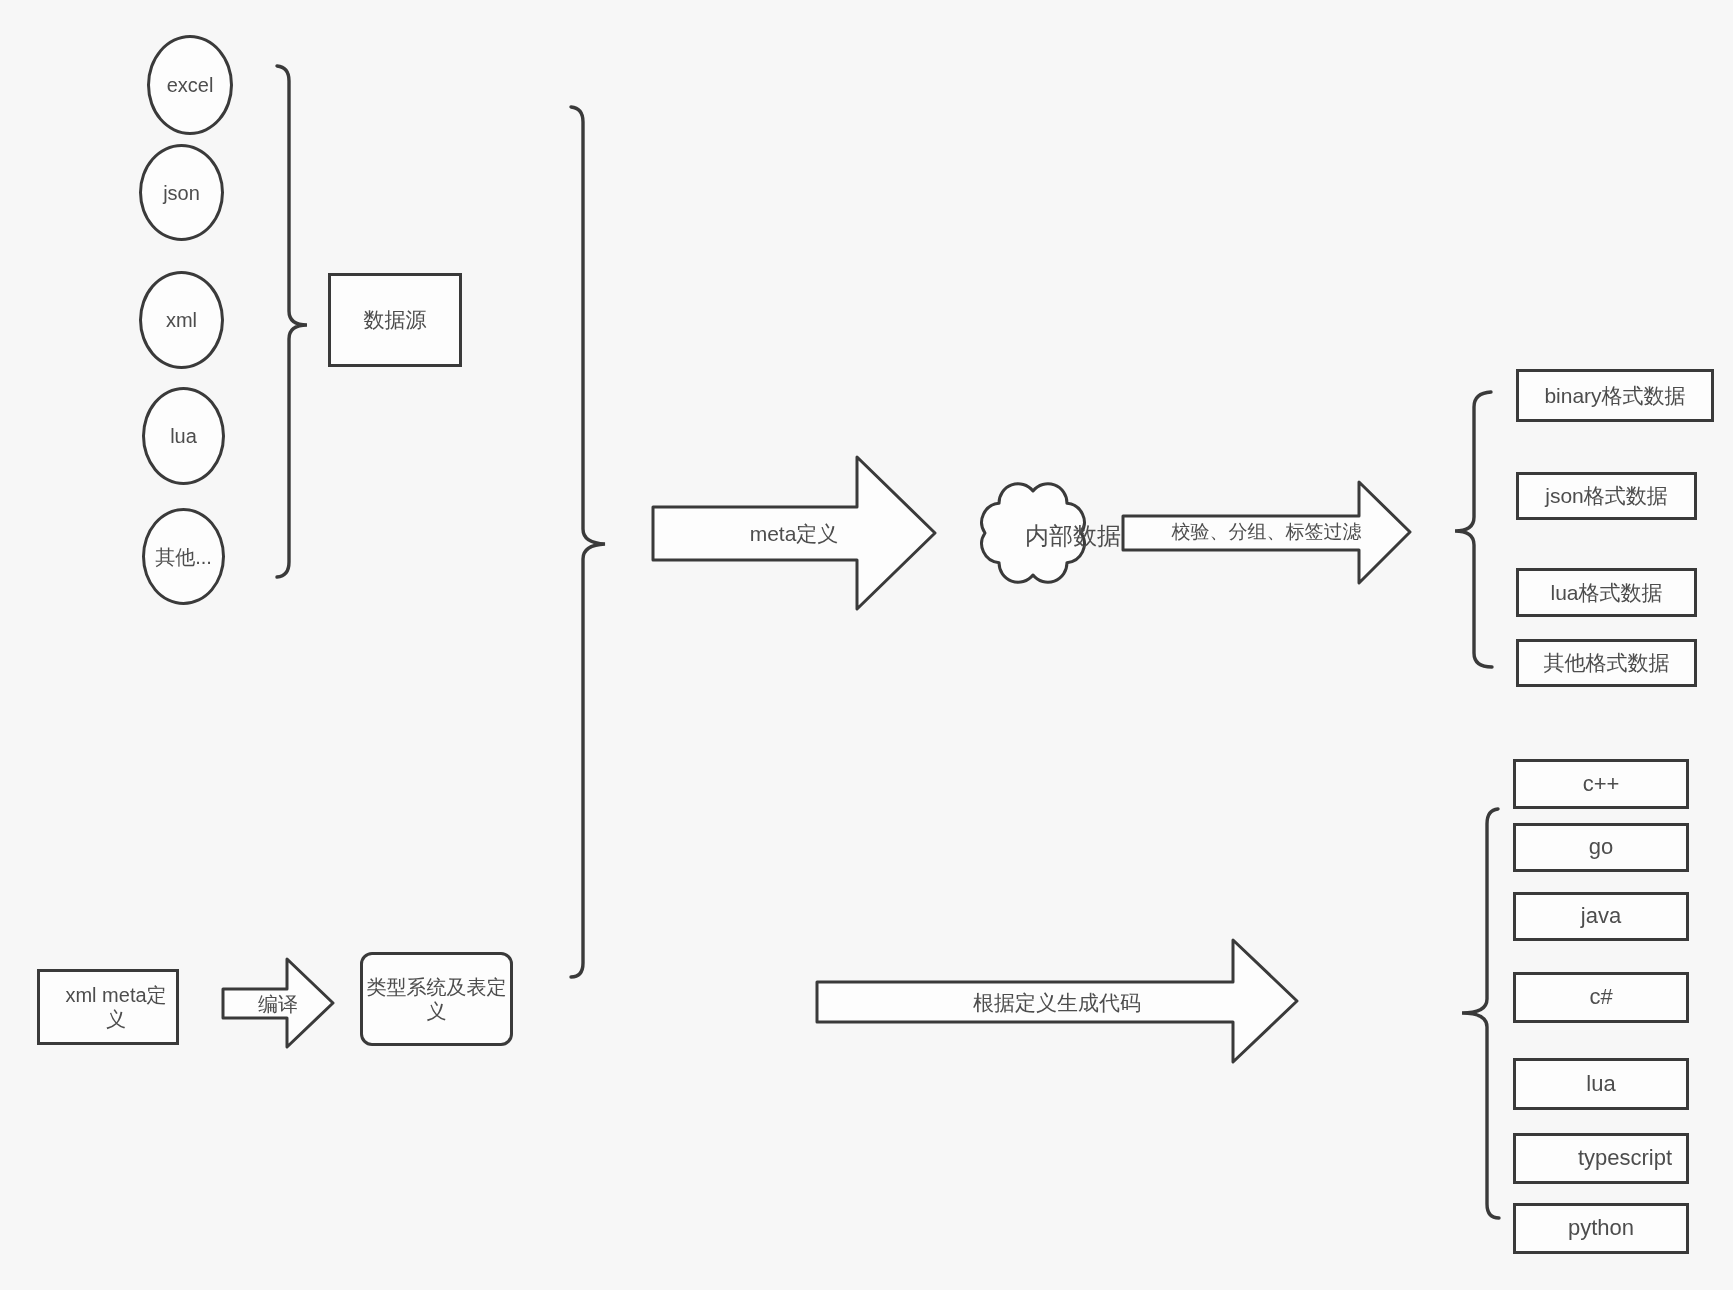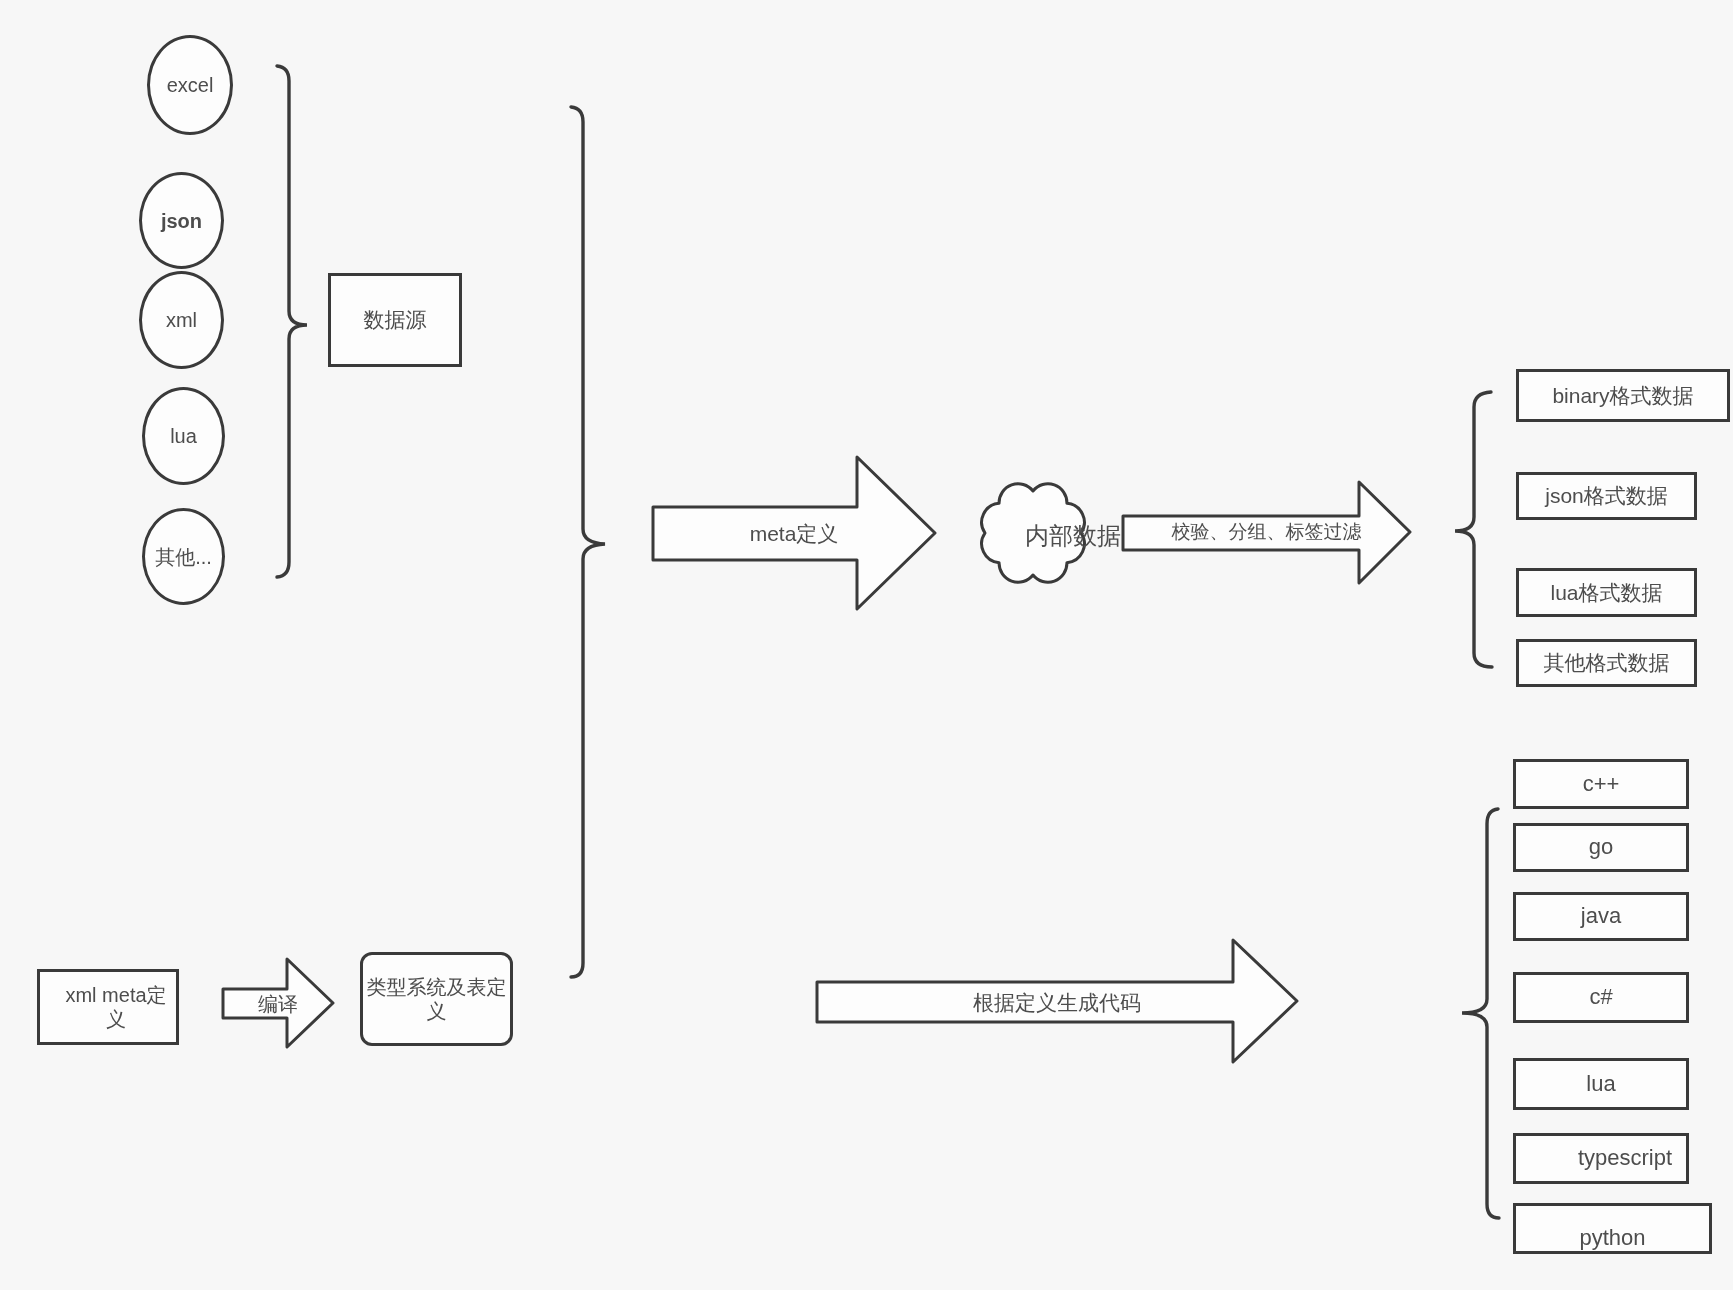--- a/index.html
+++ b/index.html
@@ -55,42 +55,42 @@
     <polygon class="blockarrow" points="1123,516 1359,516 1359,482 1410,532 1359,583 1359,550 1123,550"></polygon>
     <polygon class="blockarrow" points="223,989 287,989 287,959 333,1003 287,1047 287,1018 223,1018"></polygon>
     <polygon class="blockarrow" points="817,982 1233,982 1233,940 1297,1001 1233,1062 1233,1022 817,1022"></polygon>
 
     <path class="cloud" d="M 1081,533 A 19 19 0 0 1 1066.9,562.7 A 19 19 0 0 1 1033,575 A 19 19 0 0 1 999.1,562.7 A 19 19 0 0 1 985,533 A 19 19 0 0 1 999.1,503.3 A 19 19 0 0 1 1033,491 A 19 19 0 0 1 1066.9,503.3 A 19 19 0 0 1 1081,533 Z"></path>
   </svg>
 
   <div class="node ellipse" style="left:147px;top:35px;width:86px;height:100px;">
     <span>excel</span>
   </div>
-  <div class="node ellipse" style="left:139px;top:172px;width:85px;height:97px;font-weight:bold;">
+  <div class="node ellipse" style="left:139px;top:144px;width:85px;height:97px;">
     <span>json</span>
   </div>
   <div class="node ellipse" style="left:139px;top:271px;width:85px;height:98px;">
     <span>xml</span>
   </div>
   <div class="node ellipse" style="left:142px;top:387px;width:83px;height:98px;">
     <span>lua</span>
   </div>
   <div class="node ellipse" style="left:142px;top:508px;width:83px;height:97px;">
     <span>其他...</span>
   </div>
 
   <div class="node rect" style="left:328px;top:273px;width:134px;height:94px;">
     <span>数据源</span>
   </div>
 
   <div class="lbl" style="left:653px;top:521px;width:282px;font-size:21px;">meta定义</div>
   <div class="lbl" style="left:1013px;top:522px;width:120px;font-size:24px;">内部数据</div>
   <div class="lbl" style="left:1123px;top:521px;width:287px;font-size:19px;">校验、分组、标签过滤</div>
 
-  <div class="node rect" style="left:1516px;top:369px;width:214px;height:53px;">
+  <div class="node rect" style="left:1516px;top:369px;width:198px;height:53px;">
     <span>binary格式数据</span>
   </div>
   <div class="node rect" style="left:1516px;top:472px;width:181px;height:48px;">
     <span>json格式数据</span>
   </div>
   <div class="node rect" style="left:1516px;top:568px;width:181px;height:49px;">
     <span>lua格式数据</span>
   </div>
   <div class="node rect" style="left:1516px;top:639px;width:181px;height:48px;">
     <span>其他格式数据</span>
@@ -116,17 +116,17 @@
   </div>
   <div class="node lang" style="left:1513px;top:972px;width:176px;height:51px;">
     <span>c#</span>
   </div>
   <div class="node lang" style="left:1513px;top:1058px;width:176px;height:52px;">
     <span>lua</span>
   </div>
   <div class="node lang" style="left:1513px;top:1133px;width:176px;height:51px;padding-left:48px;">
     <span>typescript</span>
   </div>
-  <div class="node lang" style="left:1513px;top:1203px;width:199px;height:51px;align-items:flex-end;">
+  <div class="node lang" style="left:1513px;top:1203px;width:176px;height:51px;">
     <span>python</span>
   </div>
 
 </div>
 
 </body></html>

